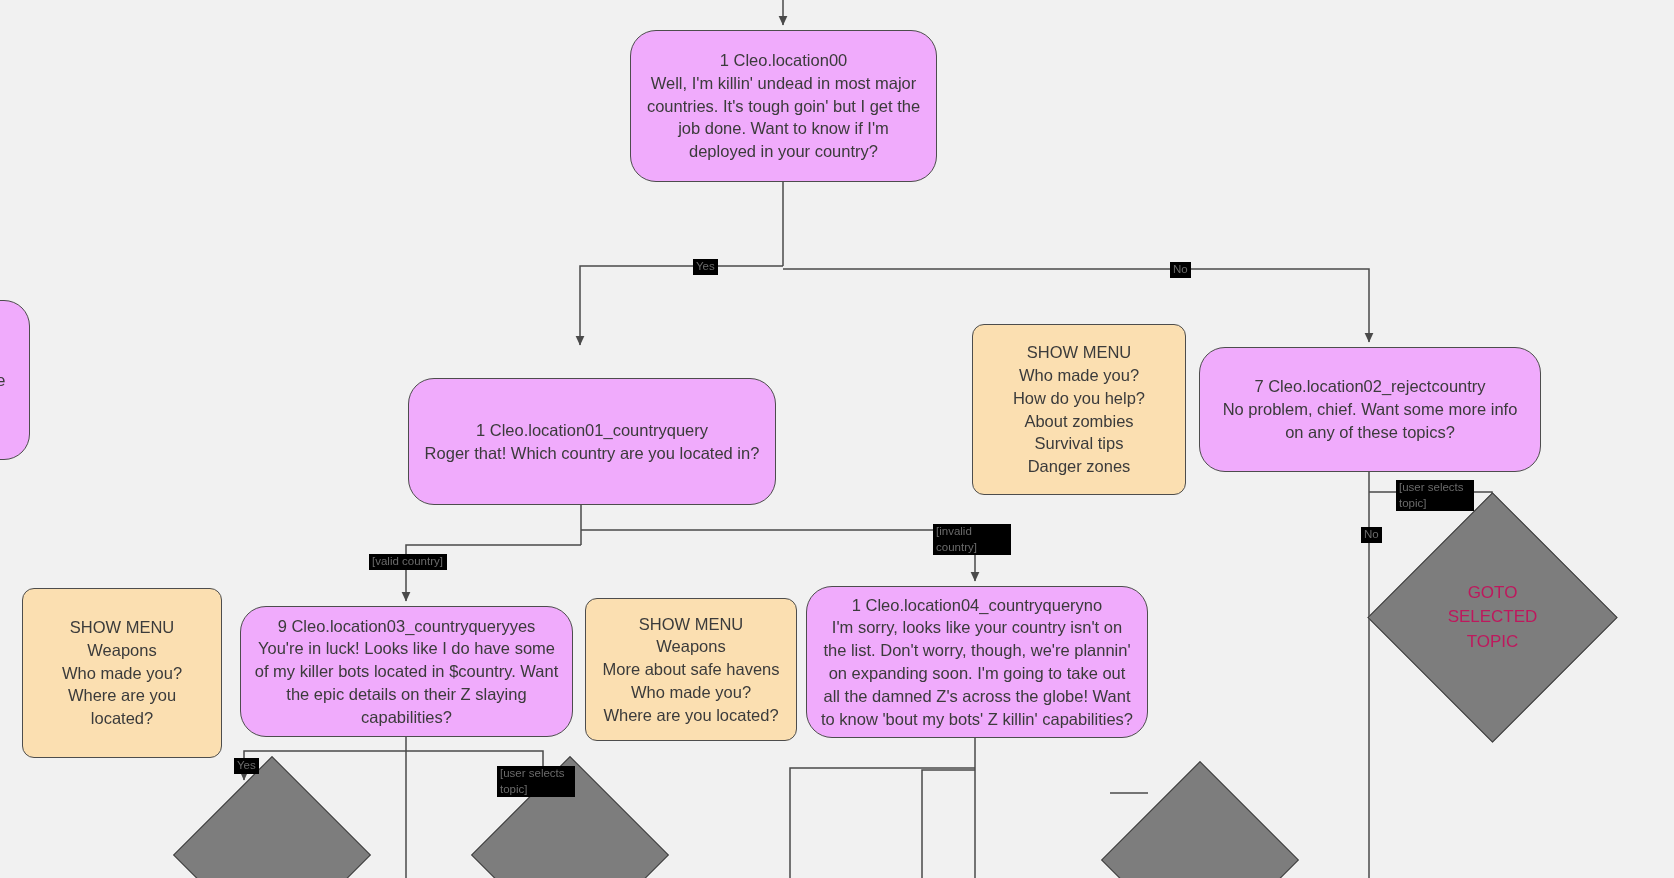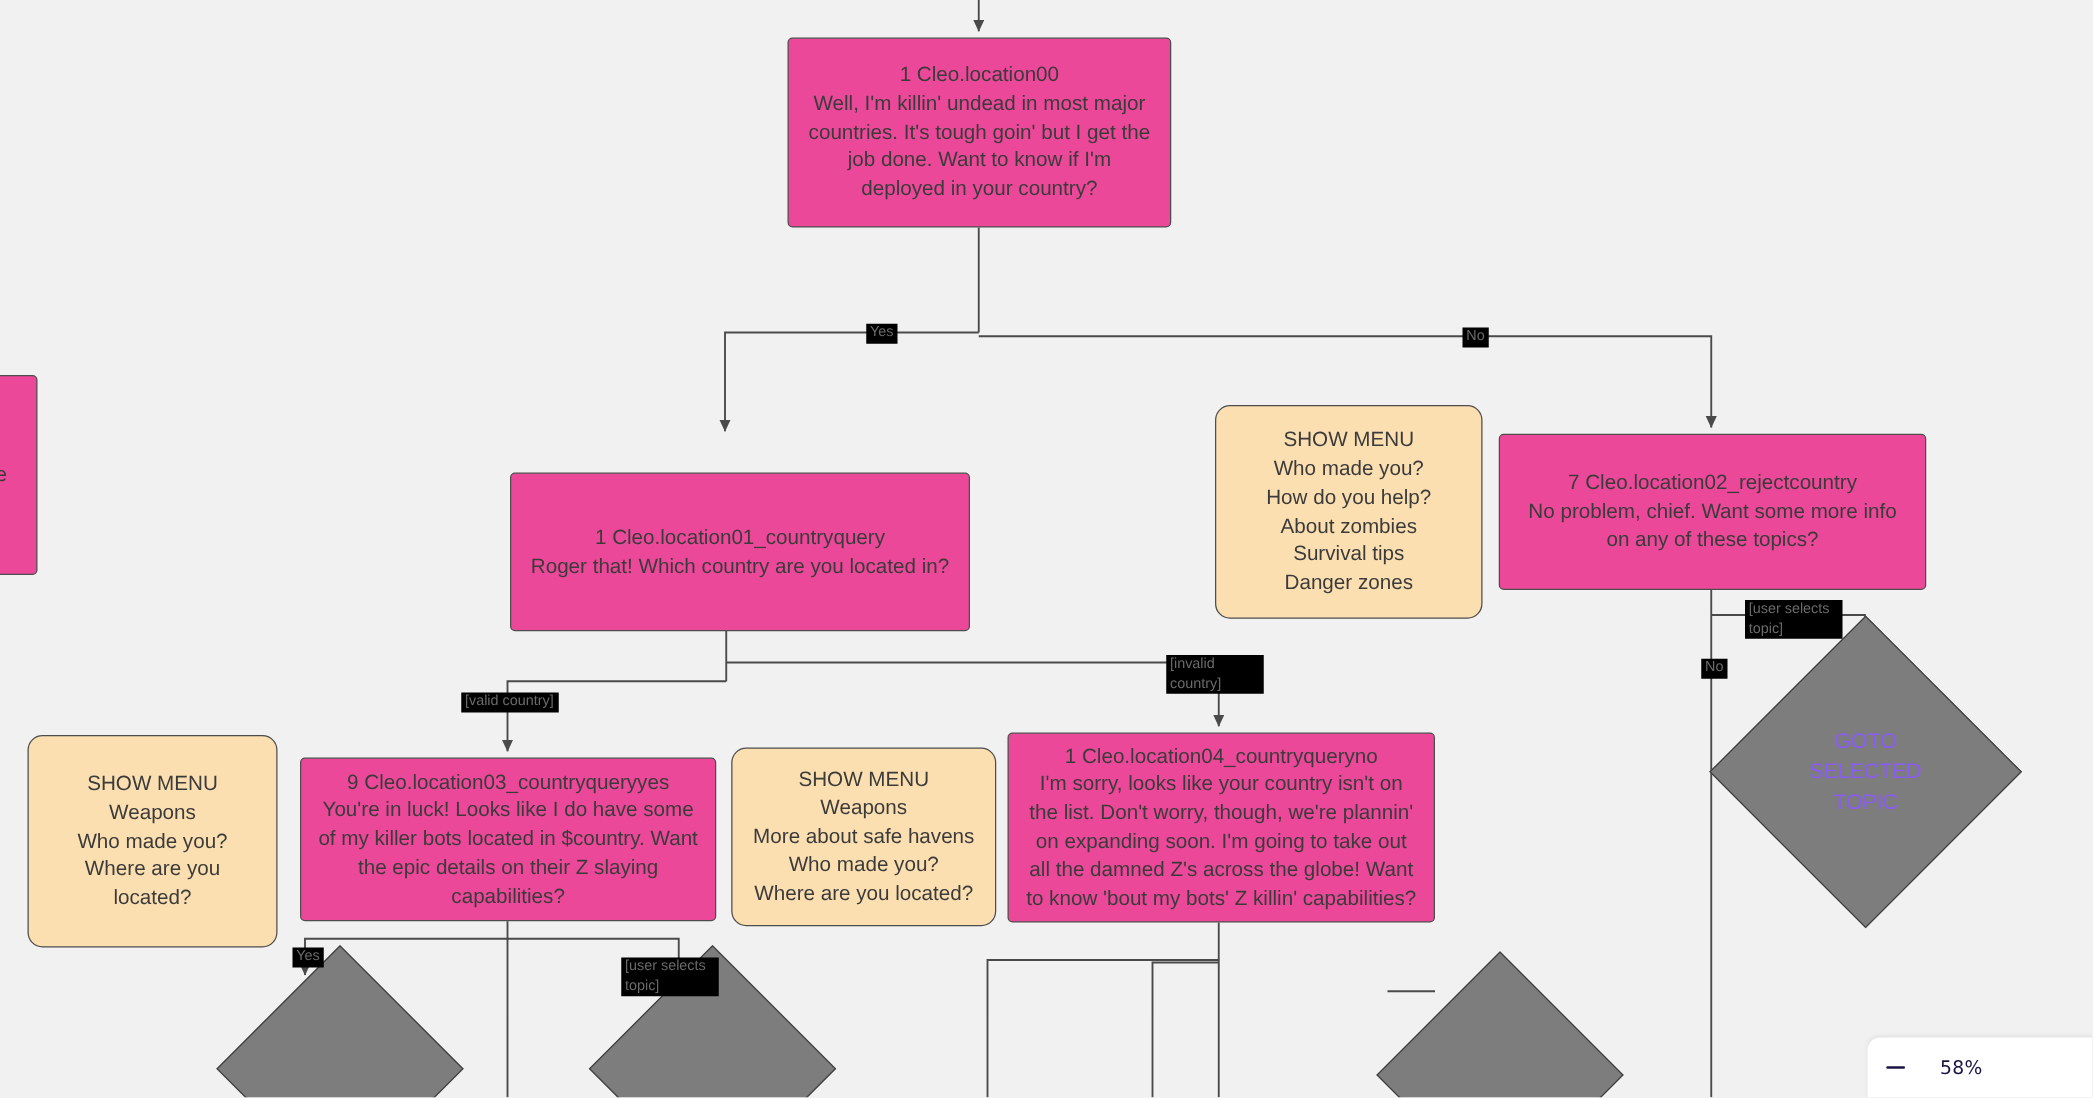--- a/index.html
+++ b/index.html
@@ -36,23 +36,23 @@
     color: #3b3b3b;
     line-height: 1.38;
   }
   .node .inner {
     width: 100%;
     padding: 0 12px;
     box-sizing: border-box;
     white-space: pre-line;
   }
   .node-process {
-    background: #ec4899;
+    background: #f0abfc;
     border: 1.4px solid #4d4d4d;
-    border-radius: 4px;
+    border-radius: 26px;
     font-size: 16.5px;
   }
   .node-menu {
     background: #fbdfb1;
     border: 1.4px solid #4d4d4d;
     border-radius: 12px;
     font-size: 16.5px;
   }
   .node-diamond {
     background: transparent;
@@ -64,21 +64,21 @@
     width: 100%;
     height: 100%;
     background: #7d7d7d;
     border: 1.4px solid #3f3f3f;
     transform: rotate(45deg);
     box-sizing: border-box;
   }
   .node-diamond .inner {
     position: relative;
     z-index: 2;
-    color: #8b5cf6;
+    color: #be185d;
     font-size: 17px;
     line-height: 1.45;
     padding: 0 6px;
   }
   .edge-label {
     position: absolute;
     font-size: 11.5px;
     color: #6a6a6a;
     background: #000000;
     padding: 0 3px;
@@ -233,20 +233,14 @@
       <div class="edge-label" style="left: 693px; top: 259px;">Yes</div>
       <div class="edge-label" style="left: 1170px; top: 262px;">No</div>
       <div class="edge-label wide" style="left: 369px; top: 554px;">[valid country]</div>
       <div class="edge-label wide" style="left: 933px; top: 524px;">[invalid country]</div>
       <div class="edge-label wide" style="left: 1396px; top: 480px;">[user selects topic]</div>
       <div class="edge-label" style="left: 1361px; top: 527px;">No</div>
       <div class="edge-label" style="left: 234px; top: 758px;">Yes</div>
       <div class="edge-label wide" style="left: 497px; top: 766px;">[user selects topic]</div>
     </div>
 
-  <div id="zoom-widget">
-    <div class="zm-btn">
-      <div class="minus-bar"></div>
-    </div>
-    <div class="zm-level">58%</div>
-  </div>
 
 </div>
 
 </body></html>

